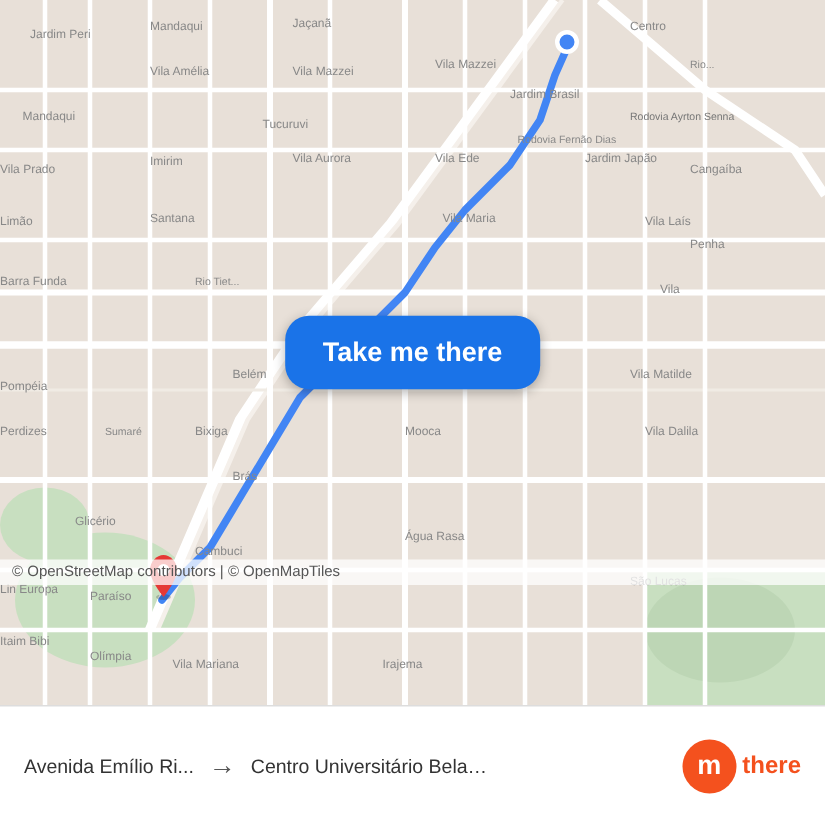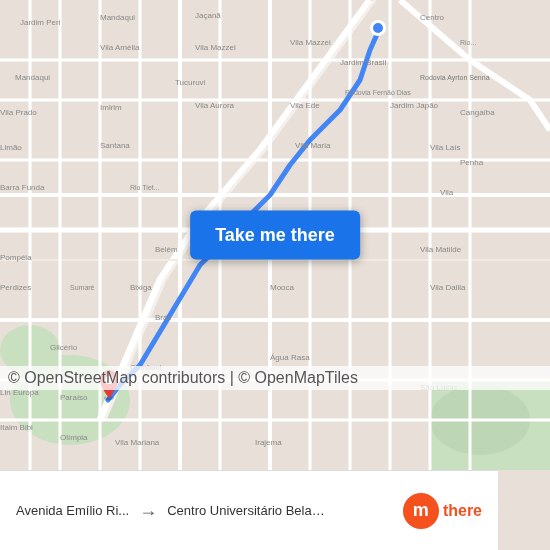--- a/index.html
+++ b/index.html
@@ -21,21 +21,21 @@
 
     
     #take-me-there-btn {
       position: absolute;
       top: 50%;
       left: 50%;
       transform: translate(-50%, -50%);
       background: #1a73e8;
       color: white;
       border: none;
-      border-radius: 6px;
+      border-radius: 16px;
       padding: 14px 25px;
       font-size: 18px;
       font-weight: 600;
       cursor: pointer;
       white-space: nowrap;
       box-shadow: 0 2px 8px rgba(0,0,0,0.3);
       z-index: 10;
     }
 
     
@@ -43,21 +43,21 @@
       position: absolute;
       width: 16px;
       height: 16px;
       border-radius: 50%;
       border: 3px solid white;
       z-index: 8;
     }
 
     
     #bottom-bar {
-      width: 498px;
+      width: 550px;
       height: 80px;
       background: white;
       display: flex;
       align-items: center;
       justify-content: space-between;
       padding: 0 16px;
       border-top: 1px solid #ddd;
     }
 
     .route-info {
@@ -107,21 +107,21 @@
       font-weight: 700;
       color: #f4511e;
     }
 
     .copyright-bar {
       position: absolute;
       bottom: 80px;
       left: 0;
       right: 0;
       background: rgba(255,255,255,0.75);
-      font-size: 16px;
+      font-size: 10px;
       color: #555;
       padding: 3px 8px;
       display: flex;
       align-items: center;
       gap: 4px;
       z-index: 9;
     }
   </style>
 </head>
 <body>

